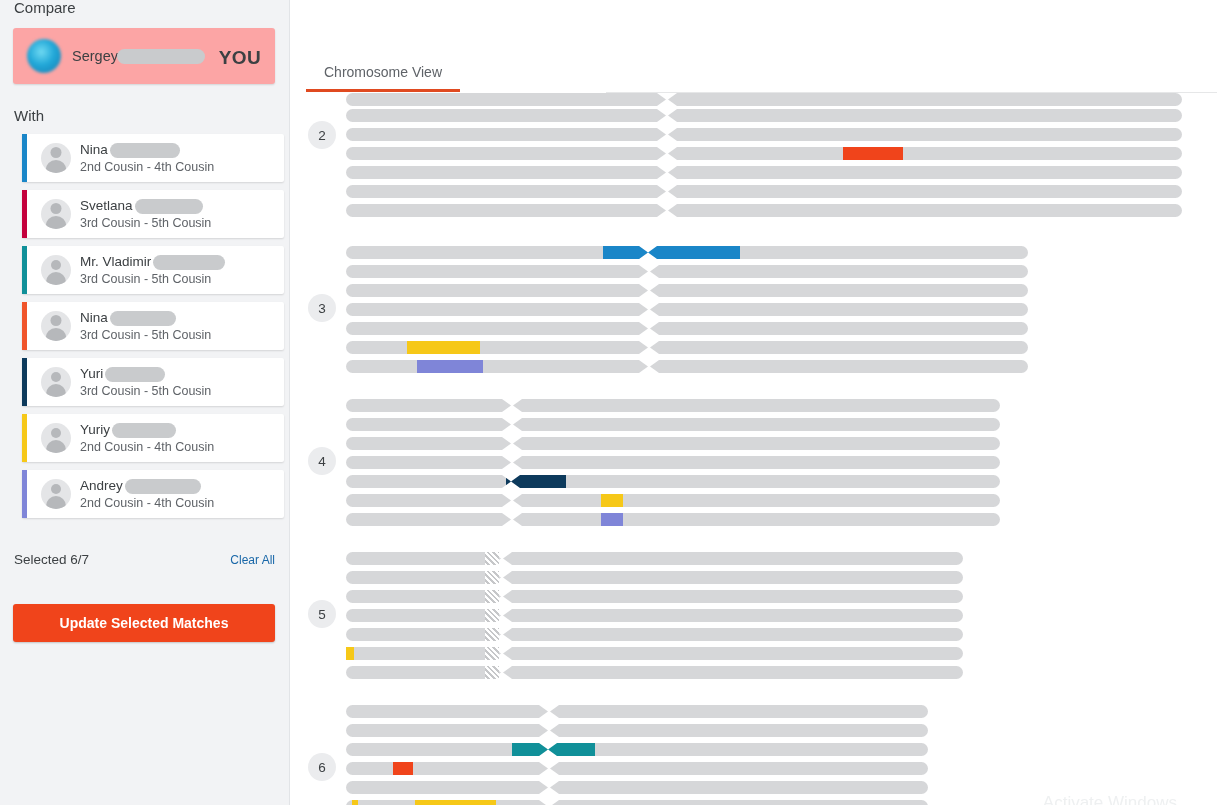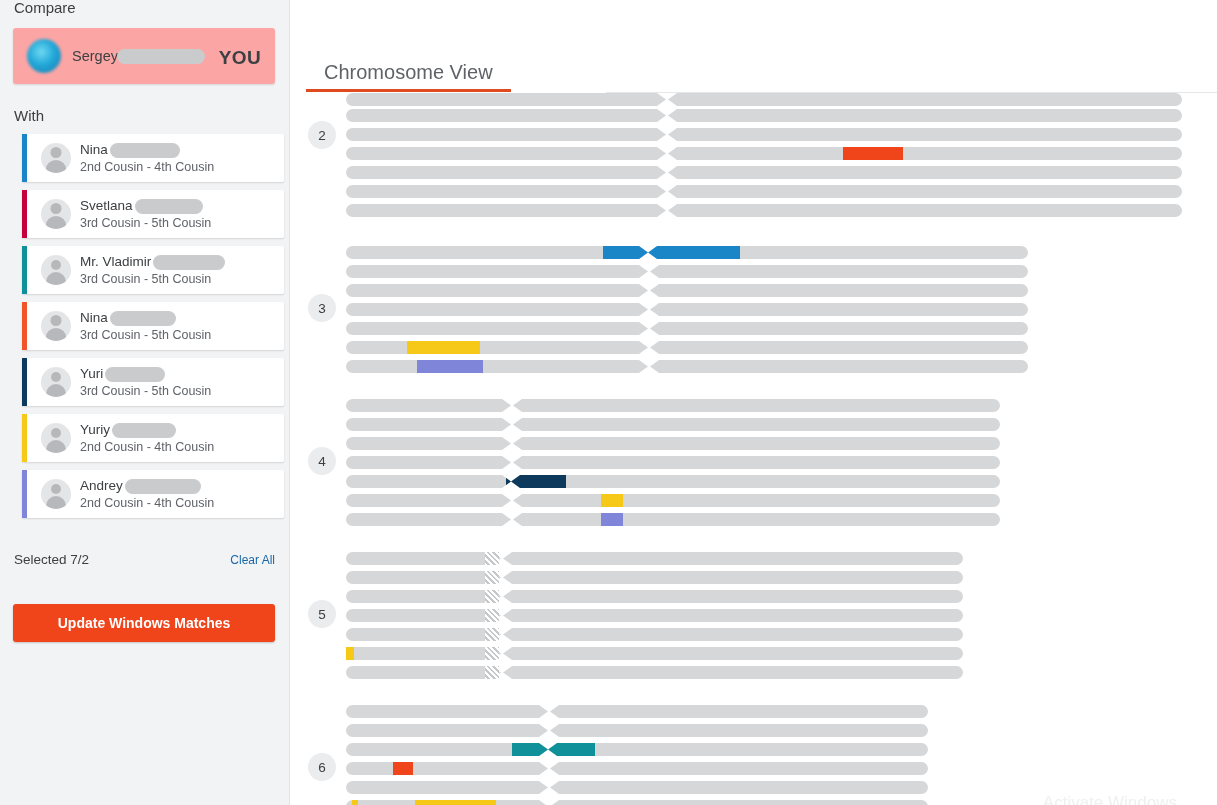--- a/index.html
+++ b/index.html
@@ -108,21 +108,21 @@
   }
 
   
   .main { flex: 1; position: relative; background: #fff; height: 805px; overflow: hidden; }
   .main-header { position: absolute; left: 0; top: 0; height: 40px; width: 100%; display: flex; align-items: center; }
   .back-arrow { margin-left: 26px; width: 24px; height: 24px; cursor: pointer; display:flex; align-items:center; justify-content:center;}
   .page-title { margin-left: 17px; font-size: 18px; color: #3c4043; }
 
   .tabs { position: absolute; left: 16px; top: 52px; height: 40px; display: flex; }
   .tab {
-    font-size: 20px; color: #70757a;
+    font-size: 14px; color: #70757a;
     padding: 0 18px; height: 40px; line-height: 40px;
     cursor: pointer; position: relative; white-space: nowrap;
   }
   .tab.active { color: #5f6368; }
   .tab.active::after {
     content: ""; position: absolute; left: 0; bottom: 0;
     width: 100%; height: 3px; background: #e04a20;
   }
   .tabs-underline {
     position: absolute; left: 316px; top: 92px;
@@ -254,25 +254,25 @@
             <span class="body"></span>
           </div>
           <div class="m-text">
             <div class="m-name">Andrey<span class="redact" style="width: 76px; margin-left: 2px;"></span></div>
             <div class="m-rel">2nd Cousin - 4th Cousin</div>
           </div>
         </div>
       </div>
 
     <div class="selected-row">
-      <span class="selected-text">Selected 7/2</span>
+      <span class="selected-text">Selected 6/7</span>
       <span class="clear-all">Clear All</span>
     </div>
 
-    <button class="update-btn">Update Windows Matches</button>
+    <button class="update-btn">Update Selected Matches</button>
   </aside>
 
   <main class="main">
 
 
     <div class="tabs" id="tabs">
         <div class="tab active">Chromosome View</div>
       </div>
     <div class="tabs-underline"></div>
 

